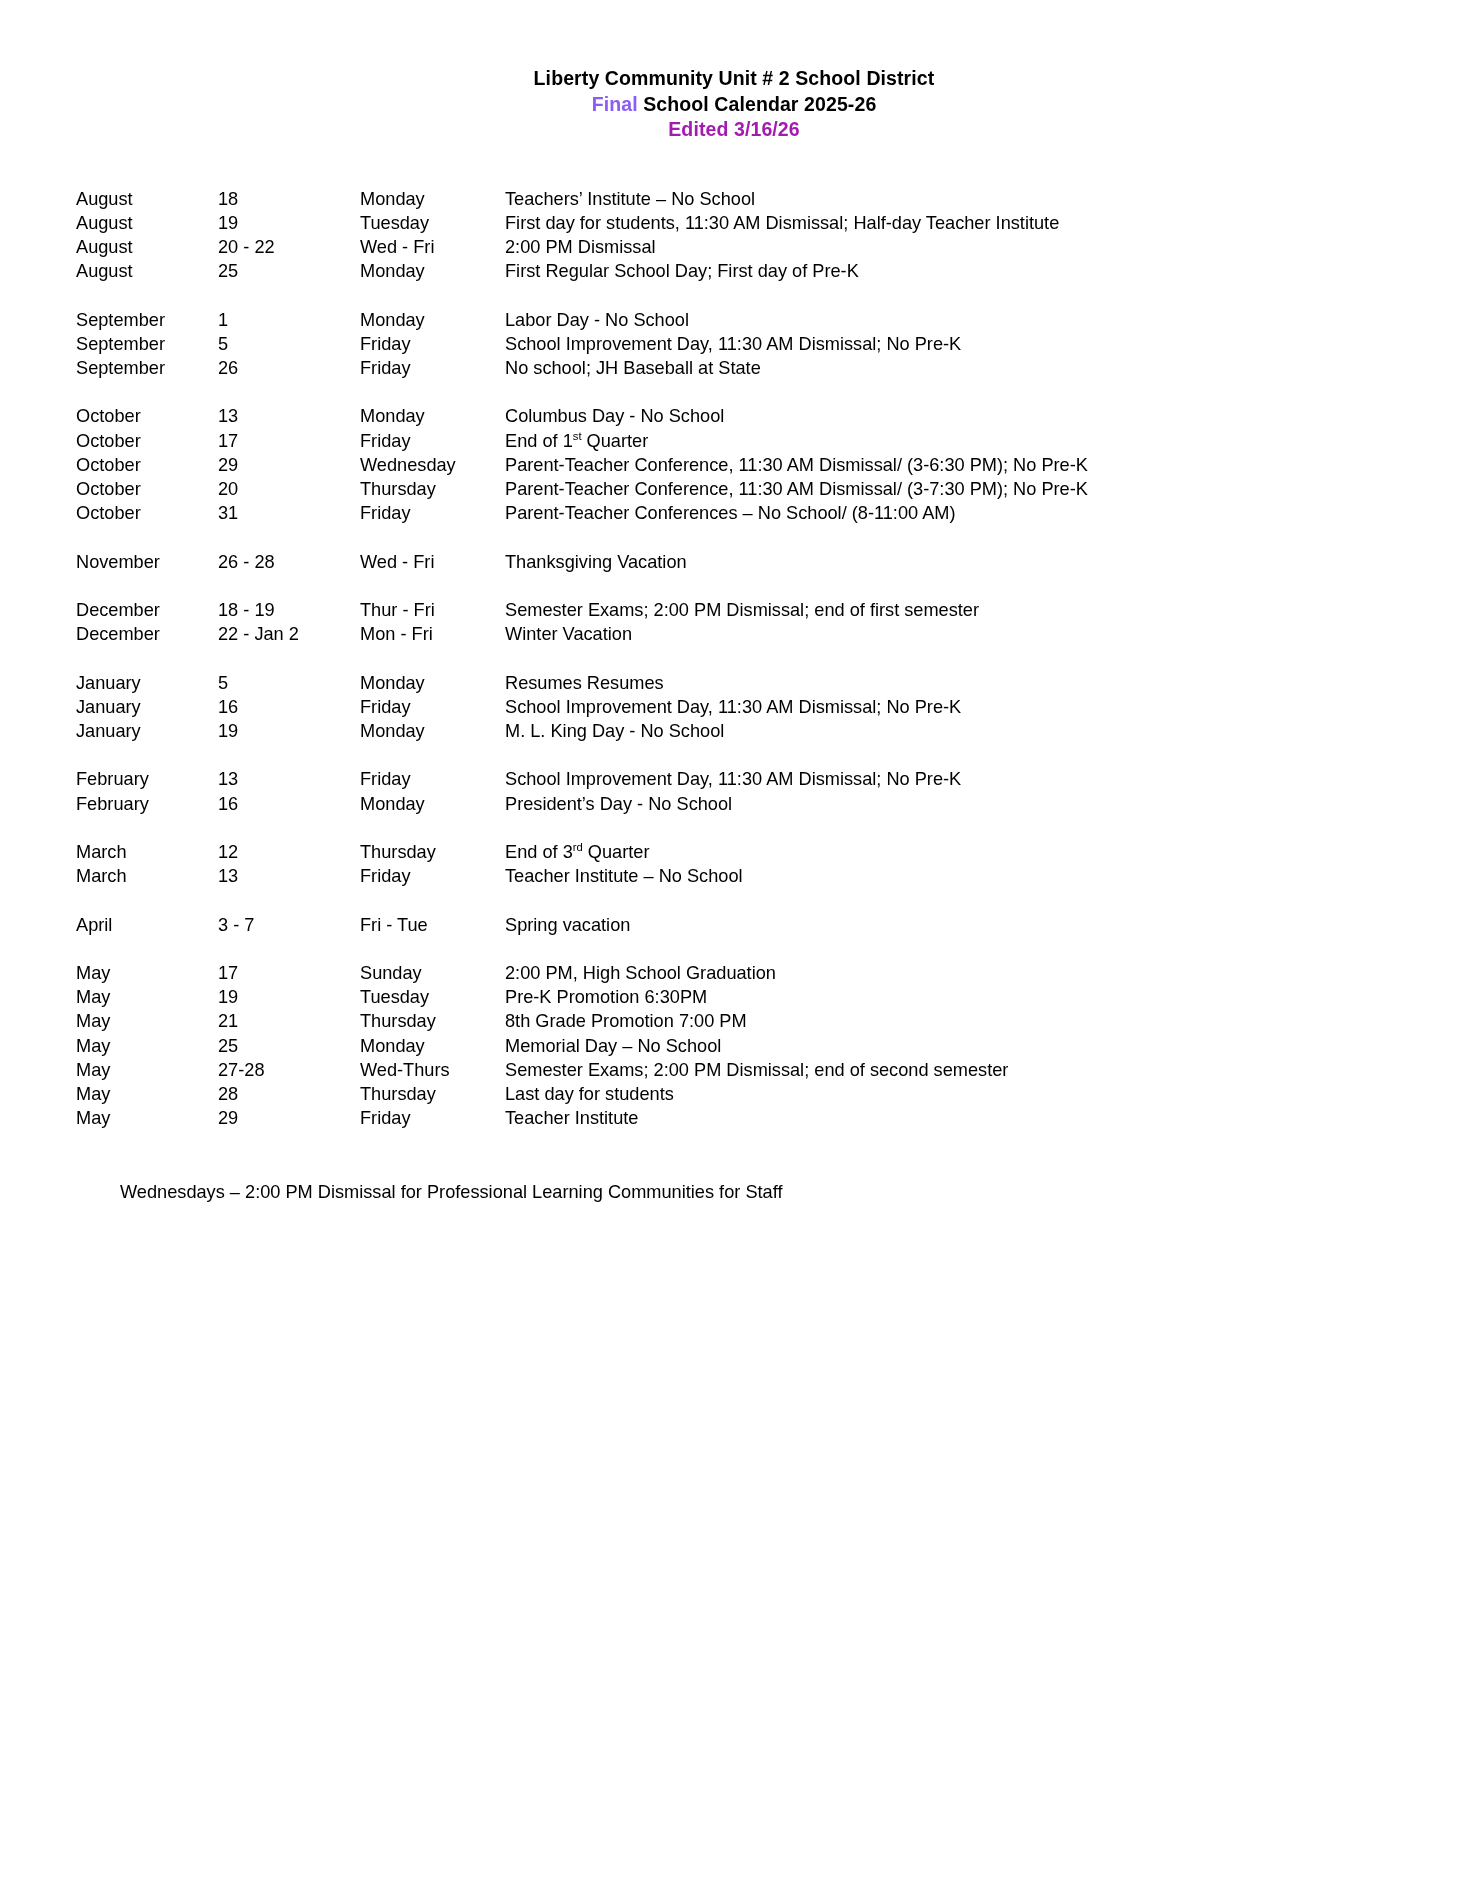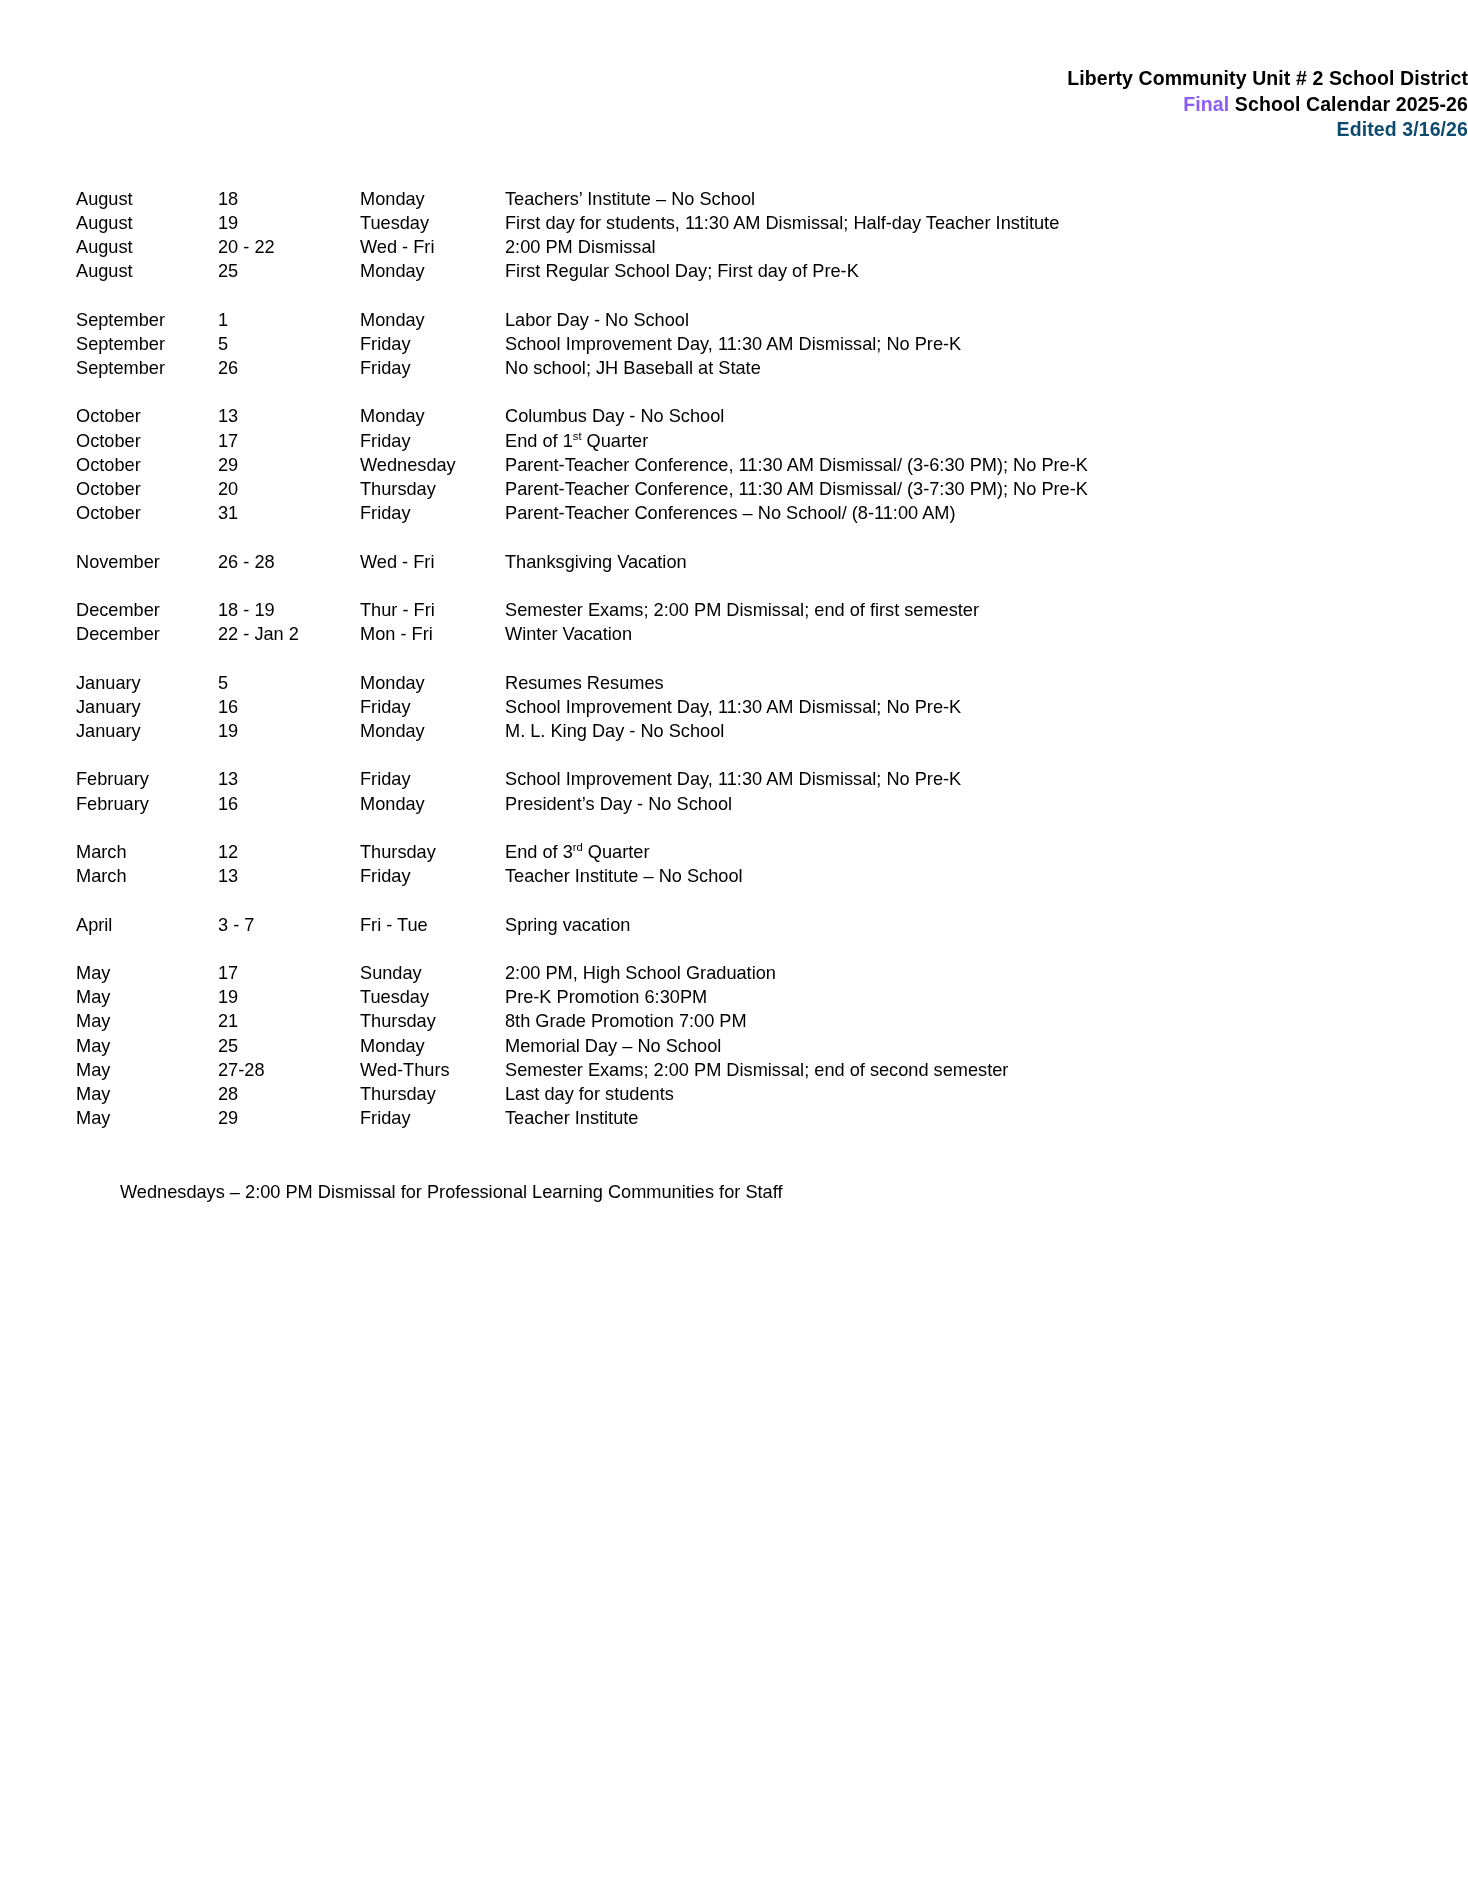--- a/index.html
+++ b/index.html
@@ -26,30 +26,29 @@
   
   .header {
     text-align: center;
     padding-top: 66px;
   }
   .header .line {
     font-weight: bold;
     font-size: 19.5px;
     line-height: 25.5px;
     letter-spacing: 0.1px;
-    text-align: right;
   }
   .hl-red {
     color: #8b5cf6;
   }
   .hl-black {
     color: #000000;
   }
   .header .line3 {
-    color: #0c4a6e;
+    color: #a21caf;
     font-weight: bold;
   }
 
   
   .cal {
     margin-top: 44px;
     margin-left: 76px;
     width: 1186px;
     border-collapse: collapse;
   }

